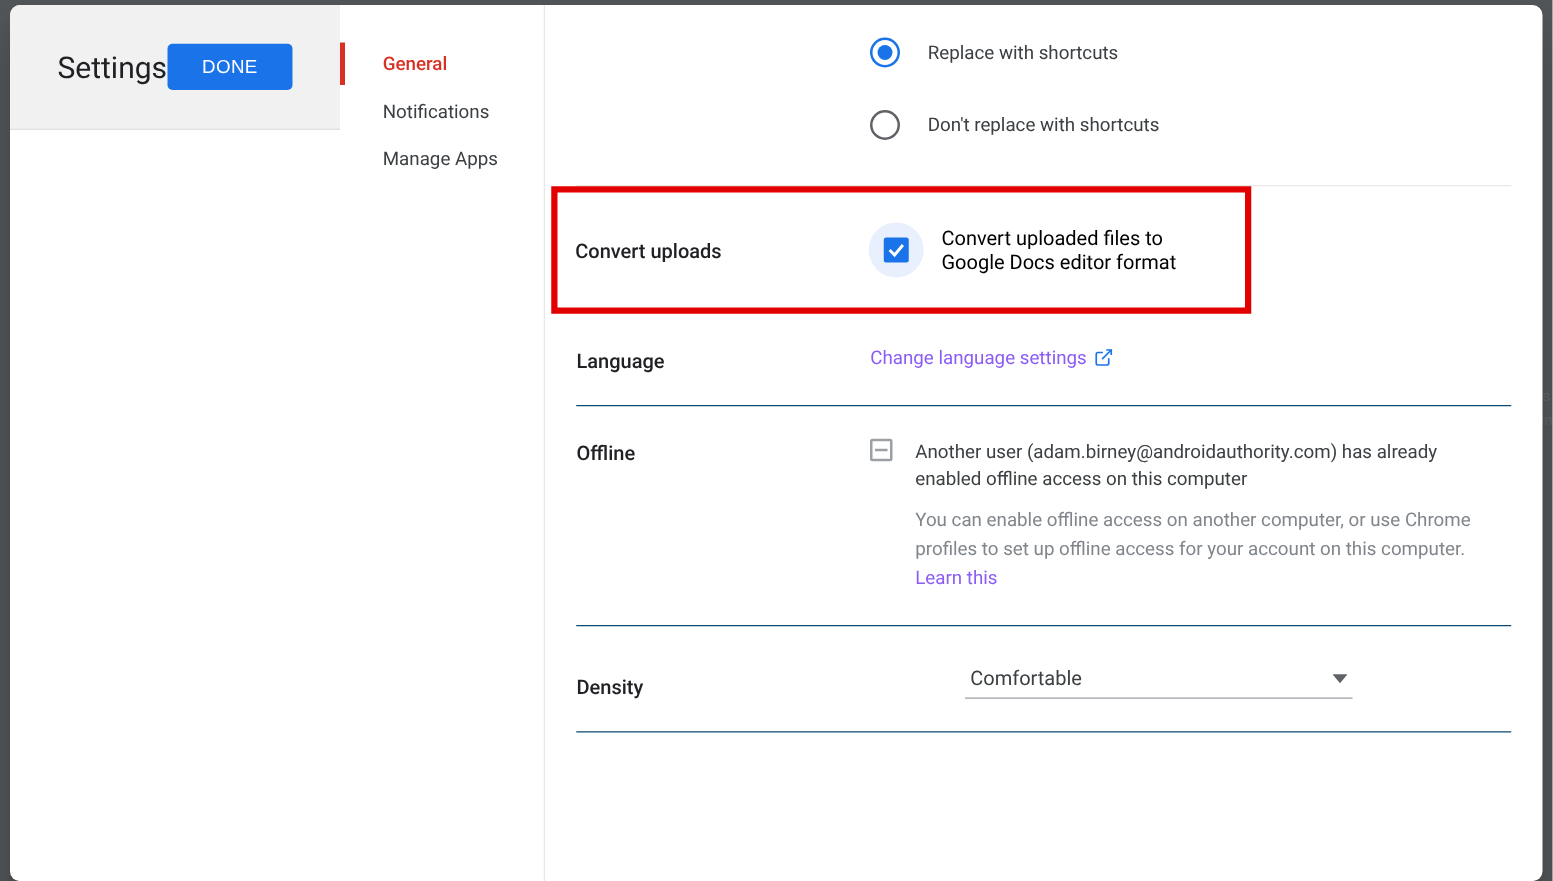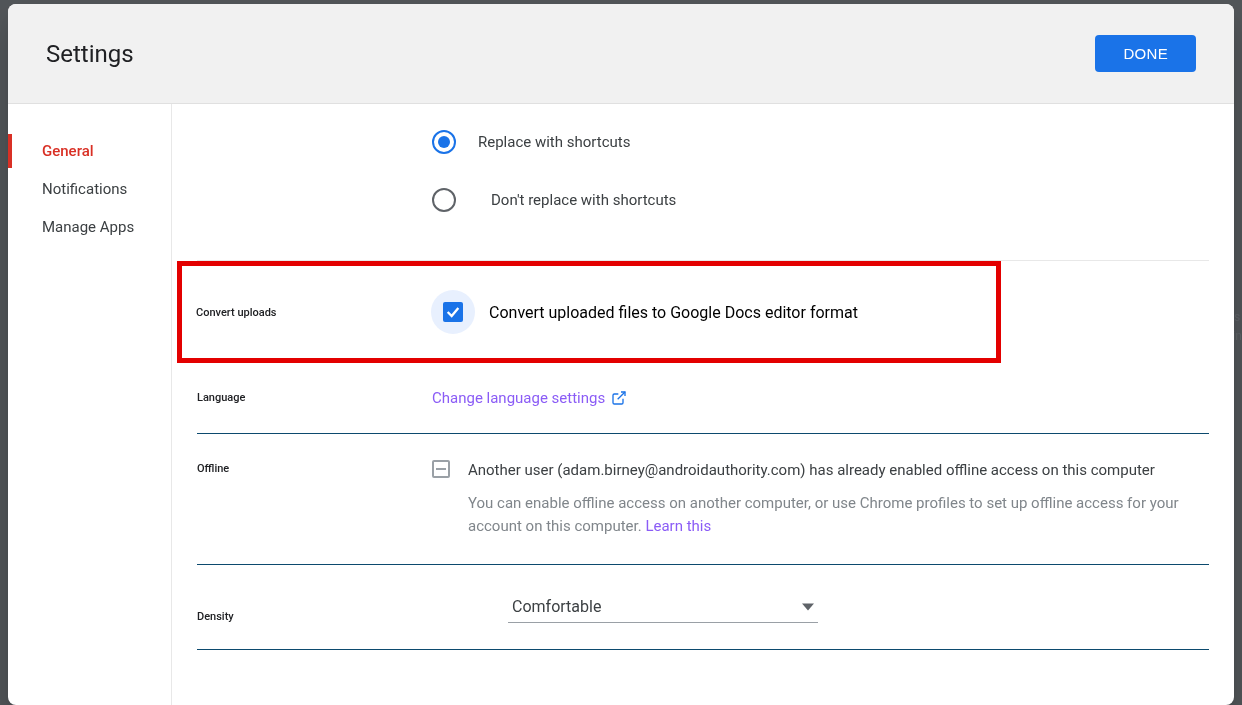--- a/index.html
+++ b/index.html
@@ -12,21 +12,21 @@
       position: relative;
     }
     .dialog {
       position: absolute;
       top: 4px; left: 8px; right: 8px; bottom: 0;
       background: #fff;
       border-radius: 8px;
       box-shadow: 0 11px 15px -7px rgba(0,0,0,.2), 0 24px 38px 3px rgba(0,0,0,.14);
       overflow: hidden;
       display: flex;
-      flex-direction: column;
+      flex-direction: row;
     }
     .header {
       height: 100px;
       background: #f1f1f1;
       display: flex;
       align-items: center;
       justify-content: space-between;
       padding: 0 38px;
       border-bottom: 1px solid #e0e0e0;
     }
@@ -75,37 +75,37 @@
       overflow-y: auto;
       padding: 0 25px 20px 25px;
     }
     .section {
       display: flex;
       padding: 26px 0;
       border-bottom: 1px solid #0c4a6e;
     }
     .section-label {
       width: 235px;
-      font-size: 11px;
+      font-size: 16px;
       font-weight: 500;
       color: #202124;
       padding-top: 2px;
       flex-shrink: 0;
     }
     .section-body {
       flex: 1;
       font-size: 15px;
       color: #3c4043;
     }
     .radio-row {
       display: flex;
       align-items: center;
       margin-bottom: 34px;
     }
-    .radio-row:last-child { margin-bottom: 16px; gap: 13px; }
+    .radio-row:last-child { margin-bottom: 4px; }
     .radio {
       width: 24px; height: 24px;
       border: 2.5px solid #5f6368;
       border-radius: 50%;
       margin-right: 22px;
       position: relative;
       flex-shrink: 0;
     }
     .radio.selected { border-color: #1a73e8; }
     .radio.selected::after {

